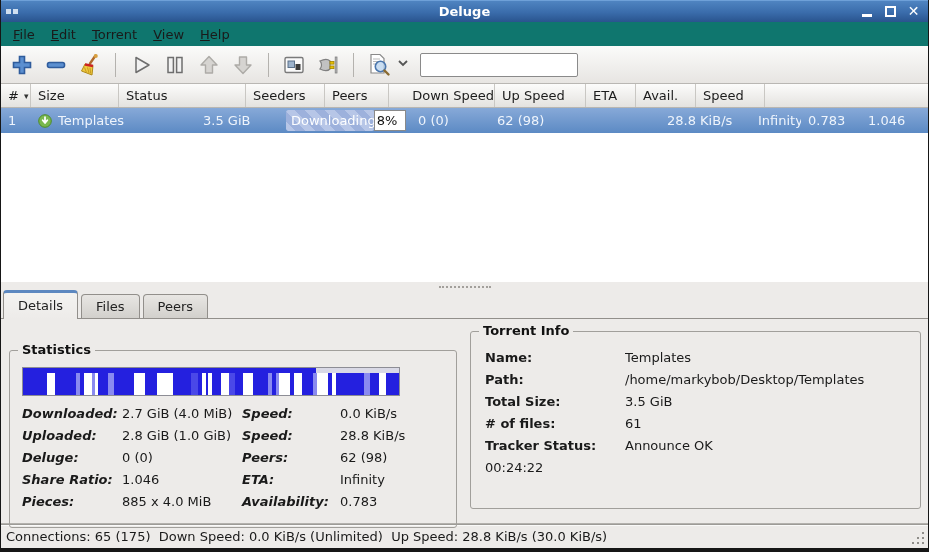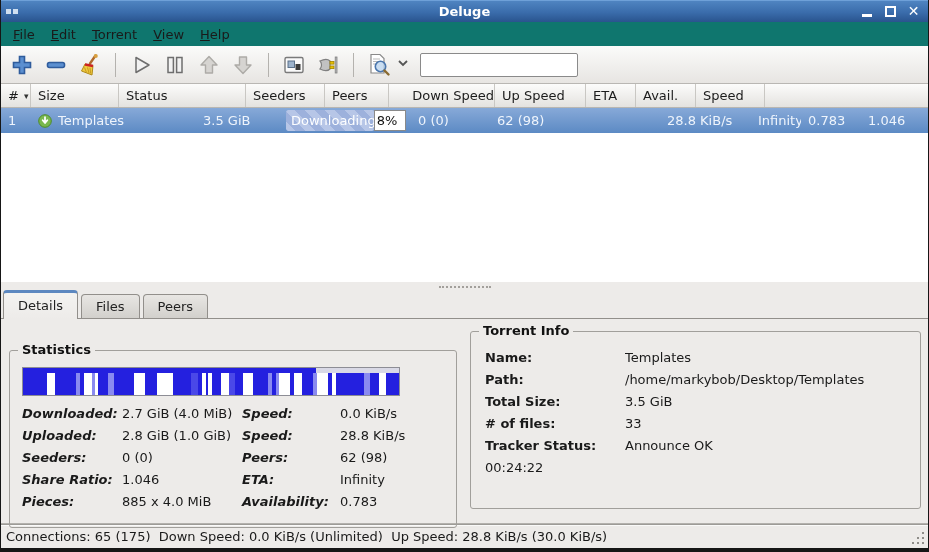--- a/index.html
+++ b/index.html
@@ -356,21 +356,21 @@
       </div>
       <div class="stats-grid">
           <div class="lbl">Downloaded:</div>
           <div class="cellv">2.7 GiB (4.0 MiB)</div>
           <div class="lbl">Speed:</div>
           <div class="cellv">0.0 KiB/s</div>
           <div class="lbl">Uploaded:</div>
           <div class="cellv">2.8 GiB (1.0 GiB)</div>
           <div class="lbl">Speed:</div>
           <div class="cellv">28.8 KiB/s</div>
-          <div class="lbl">Seeders:</div>
+          <div class="lbl">Deluge:</div>
           <div class="cellv">0 (0)</div>
           <div class="lbl">Peers:</div>
           <div class="cellv">62 (98)</div>
           <div class="lbl">Share Ratio:</div>
           <div class="cellv">1.046</div>
           <div class="lbl">ETA:</div>
           <div class="cellv">Infinity</div>
           <div class="lbl">Pieces:</div>
           <div class="cellv">885 x 4.0 MiB</div>
           <div class="lbl">Availability:</div>
@@ -380,21 +380,21 @@
     <div class="frame tinfo">
       <span class="frame-legend">Torrent Info</span>
       <div class="info-grid">
           <div class="lbl">Name:</div>
           <div class="cellv">Templates</div>
           <div class="lbl">Path:</div>
           <div class="cellv">/home/markybob/Desktop/Templates</div>
           <div class="lbl">Total Size:</div>
           <div class="cellv">3.5 GiB</div>
           <div class="lbl"># of files:</div>
-          <div class="cellv">33</div>
+          <div class="cellv">61</div>
           <div class="lbl">Tracker Status:</div>
           <div class="cellv">Announce OK</div>
           <div class="cellv">00:24:22</div>
         </div>
     </div>
   </div>
 
   <div class="statusbar">
     <span style="white-space:pre;">Connections: 65 (175)  Down Speed: 0.0 KiB/s (Unlimited)  Up Speed: 28.8 KiB/s (30.0 KiB/s)</span>
     <div class="resize-grip"></div>

